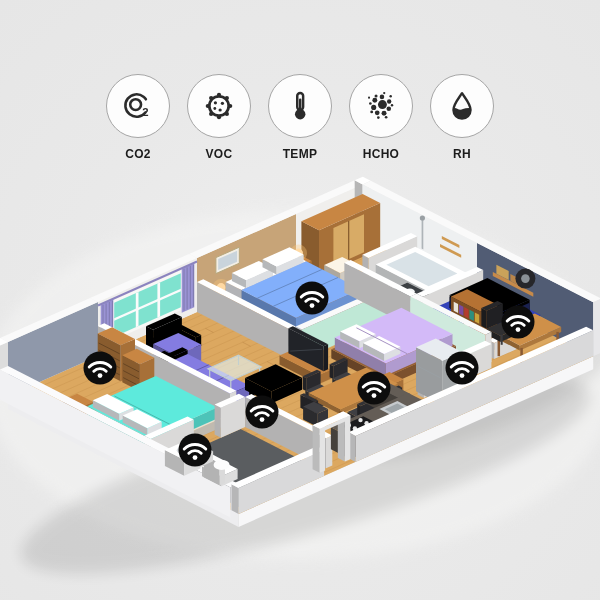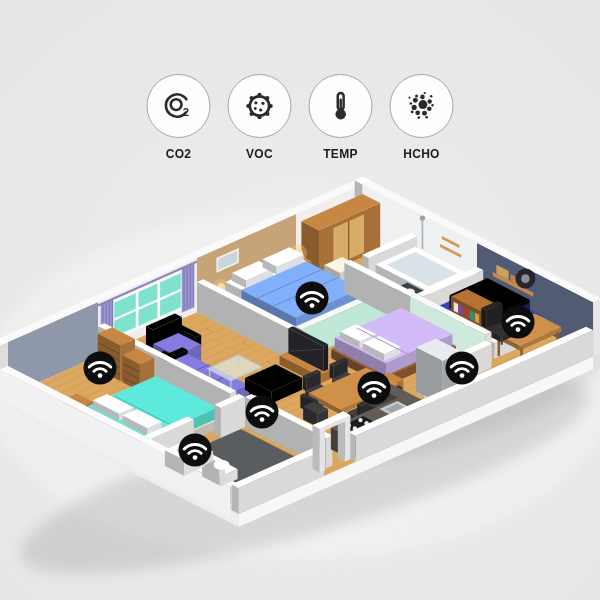--- a/index.html
+++ b/index.html
@@ -91,20 +91,32 @@
             <circle cx="17.2" cy="32.2" r="1.4"></circle>
               <circle cx="25.4" cy="31.8" r="1.4"></circle>
             <circle cx="31.6" cy="19.2" r="1.3"></circle>
               <circle cx="30.2" cy="9.8" r="1.3"></circle>
             <circle cx="23.4" cy="6.4" r="1.2"></circle>
               <circle cx="7.4" cy="11.2" r="1.1"></circle>
           </g>
         </svg>
       </div>
       <div class="sensor-label">HCHO</div>
+    </div>
+    <div class="sensor">
+      <div class="sensor-circle">
+        <svg viewBox="0 0 40 40">
+          <clipPath id="dropclip">
+            <path d="M20,6.5 C17,11.5 11,17.8 11,24.2 a9,9 0 0 0 18,0 C29,17.8 23,11.5 20,6.5 Z"></path>
+          </clipPath>
+          <path d="M20,6.5 C17,11.5 11,17.8 11,24.2 a9,9 0 0 0 18,0 C29,17.8 23,11.5 20,6.5 Z" fill="none" stroke="#2b2b2b" stroke-width="2.5" stroke-linejoin="round"></path>
+          <path d="M9,23.6 q3,-2.4 6,-0.7 t6,0.3 t9,-1 V36 H9 Z" fill="#2b2b2b" clip-path="url(#dropclip)"></path>
+        </svg>
+      </div>
+      <div class="sensor-label">RH</div>
     </div>
   </div>
 
   <svg class="floorplan-svg" id="floorplan" viewBox="0 0 600 600">
       <defs>
         <filter id="blur7">
           <feGaussianBlur stdDeviation="7"></feGaussianBlur>
         </filter>
       </defs>
       <ellipse cx="300" cy="385" rx="315" ry="175" fill="#f5f5f4" opacity="0.55" filter="url(#blur7)"></ellipse>

